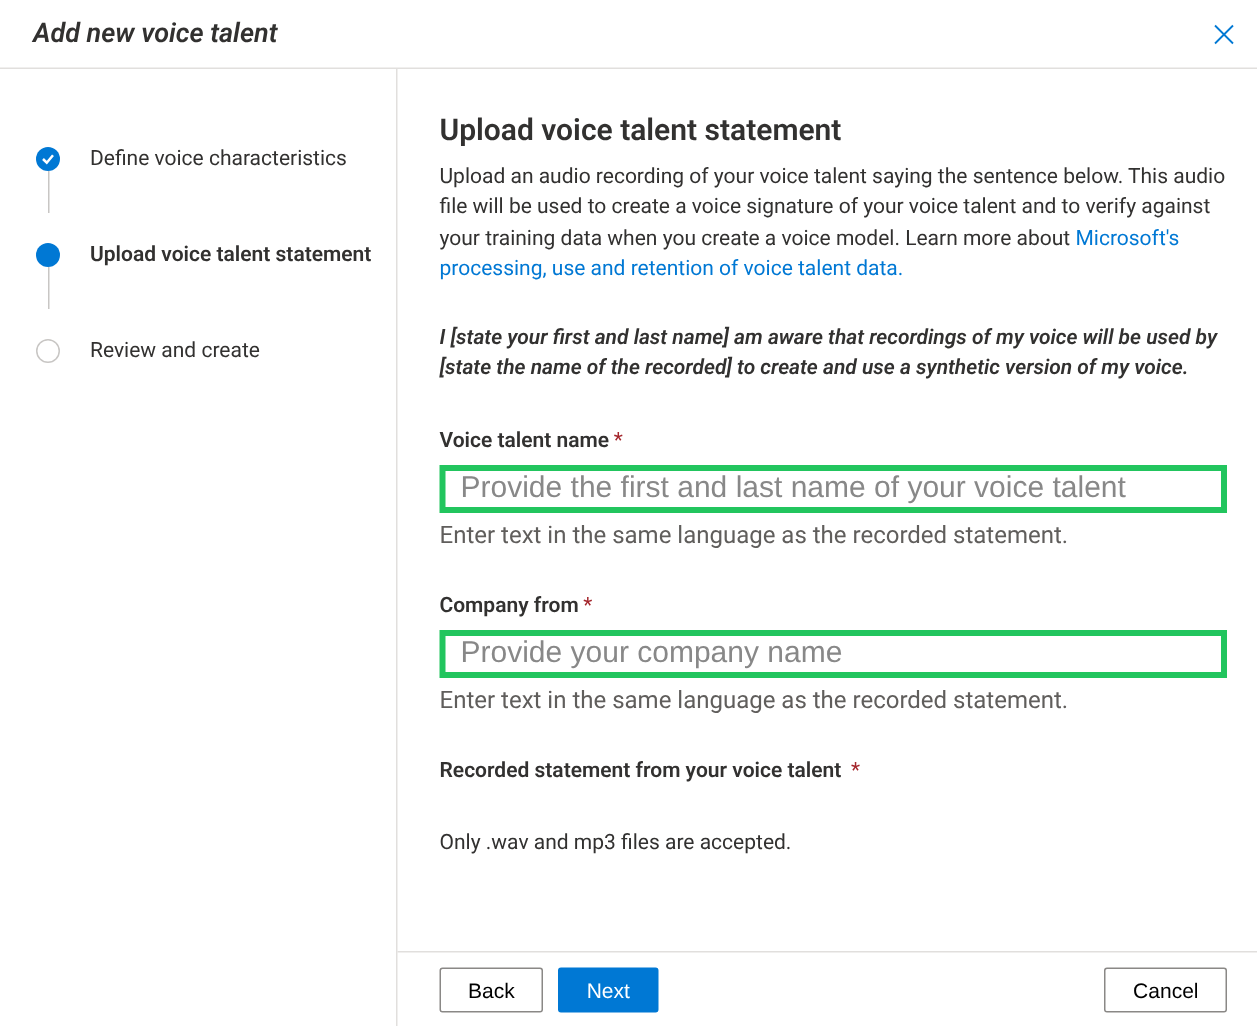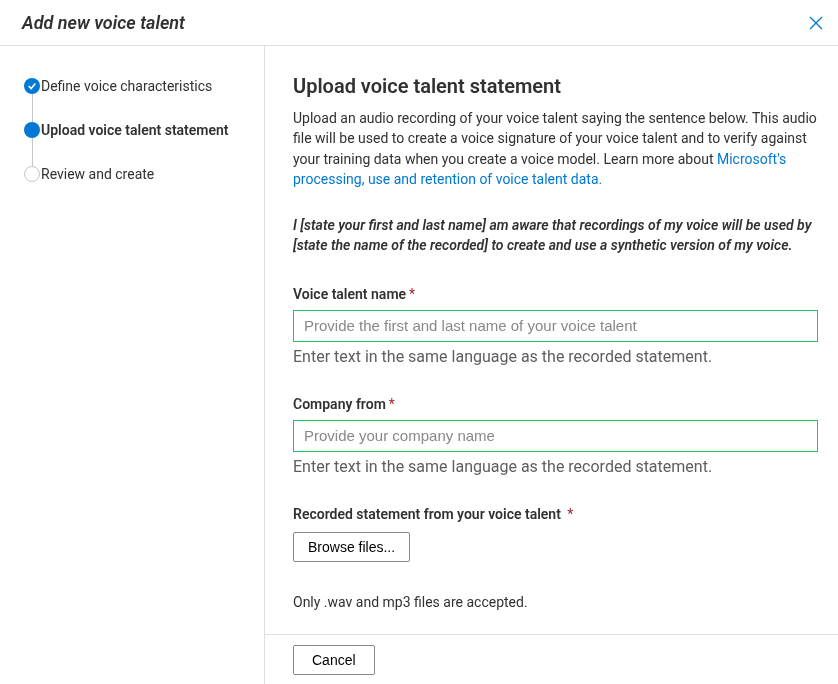--- a/index.html
+++ b/index.html
@@ -6,41 +6,41 @@
   html, body { margin: 0; padding: 0; font-family: "Segoe UI", -apple-system, BlinkMacSystemFont, Roboto, sans-serif; font-size: 14px; color: #323130; background: #fff; }
   .container { width: 838px; height: 684px; position: relative; display: flex; flex-direction: column; }
 
   .header { height: 46px; display: flex; align-items: center; justify-content: space-between; padding: 0 14px 0 22px; border-bottom: 1px solid #e1dfdd; }
   .header-title { font-size: 18px; font-weight: 600; font-style: italic; }
   .close-icon { width: 16px; height: 16px; cursor: pointer; color: #0078d4; display: flex; align-items: center; justify-content: center; }
 
   .body { flex: 1; display: flex; min-height: 0; }
   .sidebar { width: 264px; padding: 32px 16px 0 24px; }
   .steps { list-style: none; margin: 0; padding: 0; }
-  .step { display: flex; align-items: center; gap: 1px; position: relative; }
+  .step { display: flex; align-items: center; gap: 20px; position: relative; margin-top: 20px; }
   .step-connector { width: 1px; height: 28px; background: #c8c6c4; margin-left: 8px; }
   .step-indicator { width: 16px; height: 16px; border-radius: 50%; display: flex; align-items: center; justify-content: center; flex-shrink: 0; }
   .step-indicator.done { background: #0078d4; color: #fff; }
   .step-indicator.done svg { width: 10px; height: 10px; }
   .step-indicator.current { background: #0078d4; }
   .step-indicator.upcoming { background: #fff; border: 1px solid #c8c6c4; }
   .step-label { font-size: 14px; }
   .step-label.current { font-weight: 600; }
 
   .main { flex: 1; border-left: 1px solid #e1dfdd; display: flex; flex-direction: column; min-height: 0; }
   .main-content { flex: 1; padding: 28px 20px 16px 28px; overflow: auto; }
   .main-title { font-size: 20px; font-weight: 600; margin: 0 0 10px 0; }
   .desc { font-size: 14px; line-height: 1.45; margin: 0 0 0 0; }
   .desc a { color: #0078d4; text-decoration: none; }
   .statement { font-style: italic; font-weight: 600; font-size: 14px; line-height: 1.45; margin-top: 26px; }
 
   .field { margin-top: 30px; }
   .field-label { font-size: 14px; font-weight: 600; display: inline; }
   .required { color: #a4262c; margin-left: 3px; }
-  .text-input { width: 100%; margin-top: 8px; height: 32px; border: 1px solid #22c55e; padding: 0 10px; font-size: 15px; background: #fff; }
+  .text-input { width: 100%; margin-top: 8px; height: 32px; border: 4px solid #22c55e; padding: 0 10px; font-size: 20px; background: #fff; }
   .text-input::placeholder { color: #888; }
   .hint { font-size: 16px; color: #605e5c; margin-top: 5px; }
 
   .browse-btn { margin-top: 10px; height: 30px; padding: 0 14px; border: 1px solid #8a8886; background: #fff; font-size: 14px; cursor: pointer; border-radius: 2px; }
   .file-hint { font-size: 14px; margin-top: 32px; }
 
   .footer { height: 50px; border-top: 1px solid #e1dfdd; display: flex; align-items: center; justify-content: space-between; padding: 0 20px 0 28px; }
   .footer-left { display: flex; gap: 10px; }
   .btn { height: 30px; padding: 0 18px; font-size: 14px; border: 1px solid #8a8886; background: #fff; cursor: pointer; border-radius: 2px; }
   .btn.primary { background: #0078d4; border-color: #0078d4; color: #fff; }
@@ -101,26 +101,27 @@
         </div>
 
         <div class="field">
           <span class="field-label">Company from</span><span class="required">*</span>
           <input type="text" class="text-input" placeholder="Provide your company name" style="">
           <div class="hint">Enter text in the same language as the recorded statement.</div>
         </div>
 
         <div class="field">
           <span class="field-label">Recorded statement from your voice talent</span><span class="required">&nbsp;*</span>
-          <div>
-            <button class="browse-btn">Browse files...</button>
-          </div>
           <div class="file-hint">Only .wav and mp3 files are accepted.</div>
         </div>
       </div>
 
       <div class="footer">
+        <div class="footer-left">
+          <button class="btn">Back</button>
+          <button class="btn primary">Next</button>
+        </div>
         <button class="btn">Cancel</button>
       </div>
     </div>
   </div>
 
 </div>
 
 </body></html>

